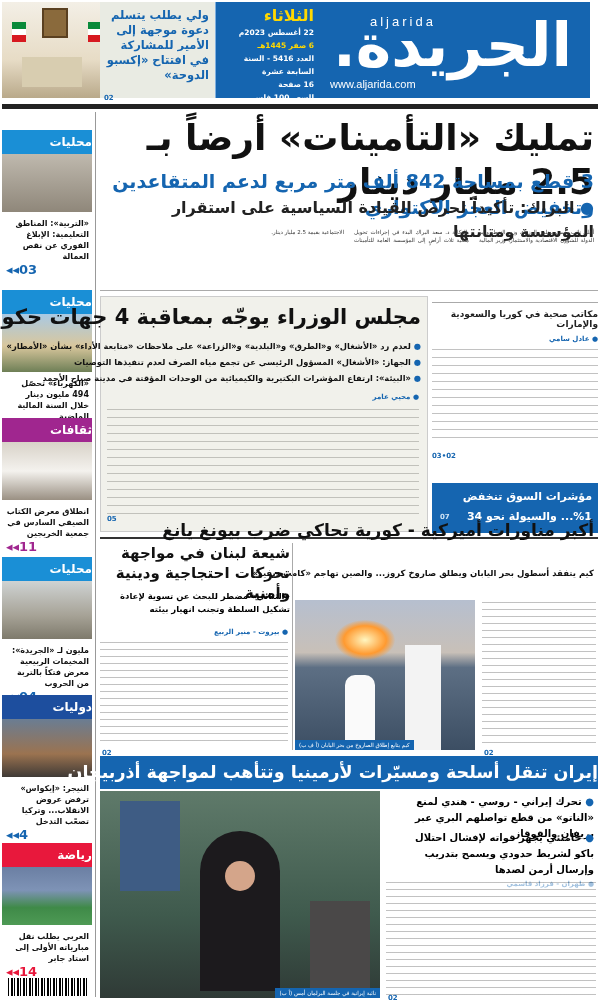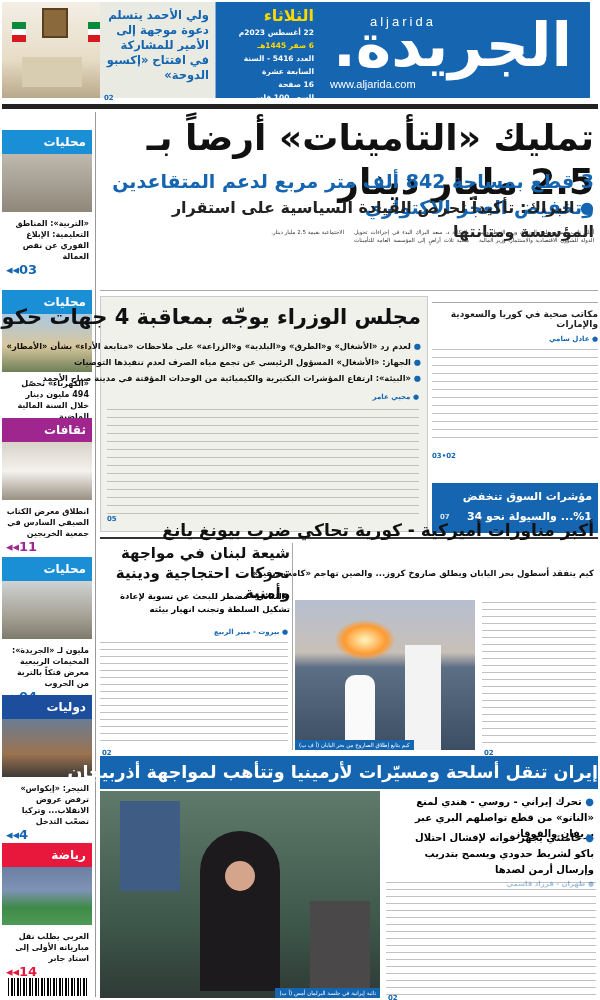--- a/index.html
+++ b/index.html
@@ -12,21 +12,21 @@
 .date-box{left:215px;top:2px;width:105px;height:96px;background:#1565b0;color:#fff;border-left:1px solid #7fb0e0;padding:4px 6px;font-size:7.5px;line-height:13px;font-weight:bold;text-align:right}
 .date-day{color:#ffd800;font-size:16px;line-height:20px;font-weight:bold}
 .date-hijri{color:#ffd800}
 .top-story{left:100px;top:2px;width:115px;height:96px;background:#e9ebe3;padding:6px 6px 0 4px;text-align:right}
 .top-story .hl{color:#1565b0;font-weight:bold;font-size:11.5px;line-height:15px}
 .pg{color:#1565b0;font-size:7px;font-weight:bold;direction:ltr;display:inline-block}
 .photo{background:#888;overflow:hidden}
 .rule{left:2px;top:104px;width:596px;height:5px;background:#222}
 
 .side{left:2px;width:90px}
-.side-tag{height:24px;color:#fff;font-weight:bold;font-size:12px;line-height:24px;padding-right:6px;text-align:right}
+.side-tag{height:24px;color:#fff;font-weight:bold;font-size:12px;line-height:24px;text-align:right}
 .side-img{height:58px}
 .side-txt{font-size:8px;font-weight:bold;line-height:11px;text-align:right;padding:6px 3px 0 2px;color:#111}
 .side-pg{font-size:13px;font-weight:bold;color:#1565b0;direction:ltr;text-align:left;padding-left:4px}
 .vline{left:95px;top:112px;width:1px;height:885px;background:#999}
 
 .h1{right:6px;top:116px;width:490px;font-size:36px;font-weight:bold;line-height:44px;text-align:right;color:#111}
 .h2{right:6px;top:168px;width:490px;font-size:19px;font-weight:bold;color:#1565b0;text-align:right;line-height:26px}
 .h3{right:6px;top:196px;width:490px;font-size:16px;font-weight:bold;color:#222;line-height:24px}
 .dot{color:#1565b0}
 .body-txt{font-size:5.5px;line-height:8px;color:#333;text-align:justify}
@@ -60,21 +60,21 @@
 </div>
 <div class="abs date-box">
   <div class="date-day">الثلاثاء</div>
   <div>22 أغسطس 2023م</div>
   <div class="date-hijri">6 صفر 1445هـ</div>
   <div>العدد 5416 - السنة السابعة عشرة</div>
   <div>16 صفحة</div>
   <div>السعر 100 فلس</div>
 </div>
 <div class="abs top-story">
-  <div class="hl">ولي الأحمد يتسلم دعوة موجهة إلى الأمير للمشاركة في افتتاح «إكسبو الدوحة»</div>
+  <div class="hl">ولي يطلب يتسلم دعوة موجهة إلى الأمير للمشاركة في افتتاح «إكسبو الدوحة»</div>
   <div style="text-align:left;margin-top:2px"><span class="pg">02</span></div>
 </div>
 <div class="abs photo" style="left:2px;top:2px;width:98px;height:96px;background:linear-gradient(#f3efe6 0%,#e7dcc6 60%,#b9a98a 100%)">
   <div style="position:absolute;left:40px;top:6px;width:26px;height:30px;background:#8a6a3c;border:2px solid #5a4020"></div>
   <div style="position:absolute;left:10px;top:20px;width:14px;height:20px;background:linear-gradient(#0a8a3a 33%,#fff 33%,#fff 66%,#d71920 66%)"></div>
   <div style="position:absolute;left:86px;top:20px;width:12px;height:20px;background:linear-gradient(#0a8a3a 33%,#fff 33%,#fff 66%,#d71920 66%)"></div>
   <div style="position:absolute;left:20px;top:55px;width:60px;height:30px;background:#d8cdb0"></div>
 </div>
 <div class="abs rule"></div>
 

